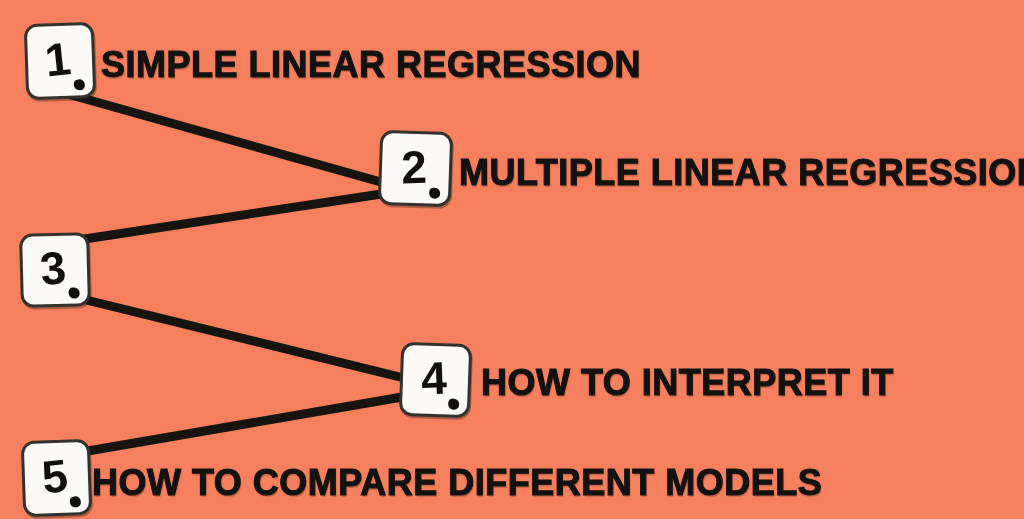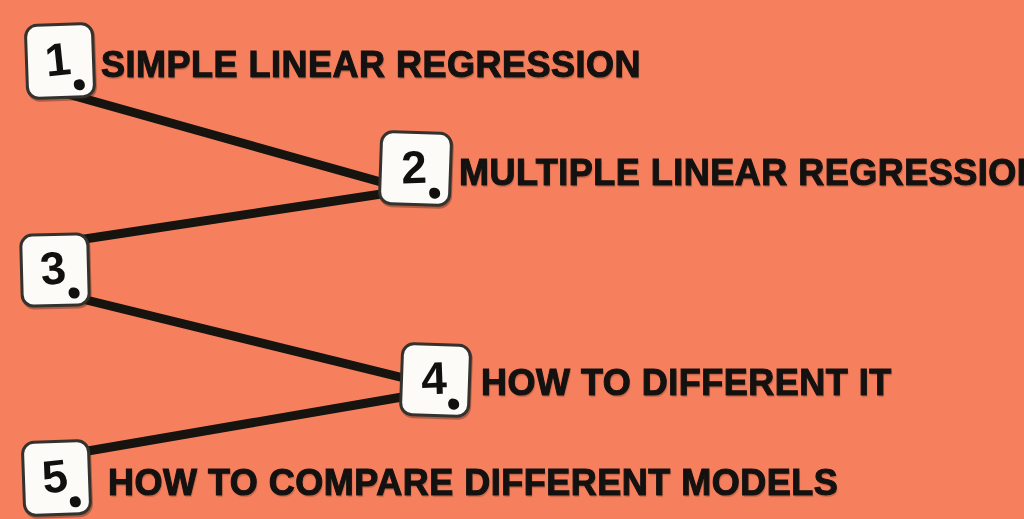--- a/index.html
+++ b/index.html
@@ -85,21 +85,21 @@
 
   <div class="num-box" style="left:20px; top:233px; width:64px; height:68px; transform:rotate(-1.5deg);">
     <span class="num-digit">3</span>
     <span class="num-period"></span>
   </div>
 
   <div class="num-box" style="left:400px; top:343px; width:65px; height:68px; transform:rotate(2deg);">
     <span class="num-digit">4</span>
     <span class="num-period"></span>
   </div>
-  <div class="item-label" style="left:481px; top:365px;">HOW TO DIFFERENT IT</div>
+  <div class="item-label" style="left:481px; top:365px;">HOW TO INTERPRET IT</div>
 
   <div class="num-box" style="left:22px; top:440px; width:63px; height:70px; transform:rotate(-2deg);">
     <span class="num-digit">5</span>
     <span class="num-period"></span>
   </div>
-  <div class="item-label" style="left:108px; top:465px;">HOW TO COMPARE DIFFERENT MODELS</div>
+  <div class="item-label" style="left:92px; top:465px;">HOW TO COMPARE DIFFERENT MODELS</div>
 
 </div>
 
 </body></html>

